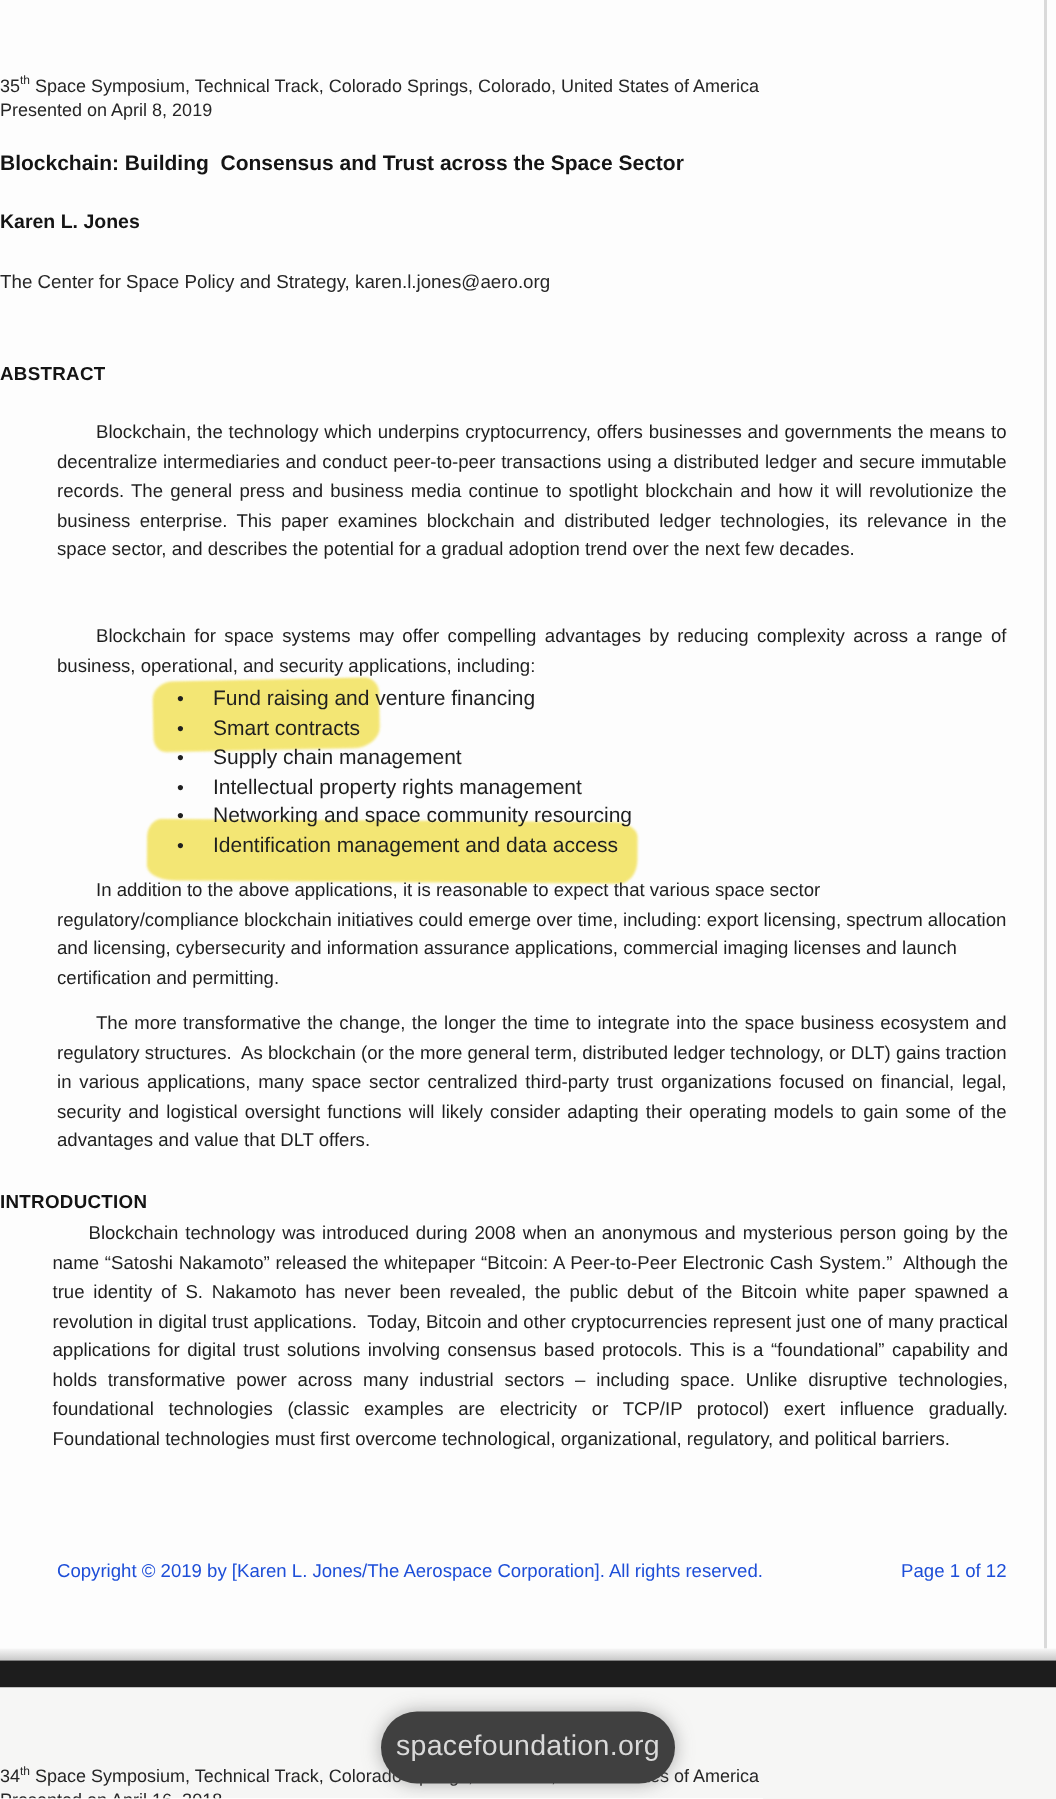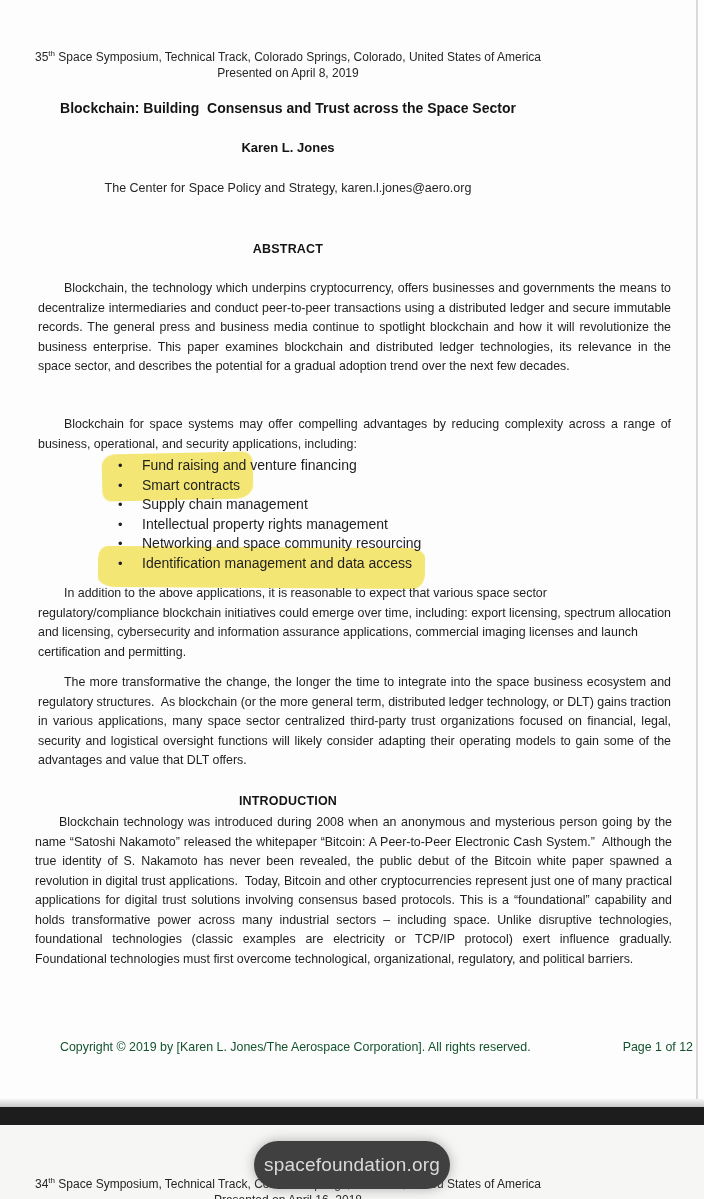--- a/index.html
+++ b/index.html
@@ -8,21 +8,21 @@
     position: relative;
     width: 704px;
     height: 1199px;
     background: #fdfdfd;
     overflow: hidden;
     font-family: "Liberation Sans", sans-serif;
     color: #1f1f1f;
     margin: 0 auto;
   }
   .abs { position: absolute; }
-  .center { left: 0; width: 576px; text-align: center; }
+  .center { left: 0; width: 576px; }
 
   .hdr-line { font-size: 12px; line-height: 16px; color: #262626; }
   .hdr-line sup { font-size: 8px; vertical-align: super; }
 
   .doc-title {
     font-size: 14px; font-weight: bold; white-space: pre-wrap; color: #141414;
   }
   .byline-name { font-size: 13px; font-weight: bold; color: #141414; }
   .byline { font-size: 12.5px; color: #262626; }
 
@@ -62,21 +62,21 @@
   }
   .marker.m2 {
     left: 60px; top: 91px; width: 327px; height: 41px;
     border-radius: 10px 16px 12px 18px / 12px 10px 16px 10px;
     transform: rotate(0.4deg);
   }
 
   .footer-row {
     left: 38px; width: 633px;
     display: flex; justify-content: space-between;
-    font-size: 12.4px; color: #14532d; margin-left: 22px;
+    font-size: 12.4px; color: #1d4ed8;
   }
 
   .page-edge-right {
     left: 696px; top: 0; width: 2px; height: 1099px;
     background: #dadada;
   }
   .edge-shadow {
     left: 0; top: 1099px; width: 704px; height: 8px;
     background: linear-gradient(#f7f7f7, #c8c8c8);
   }

